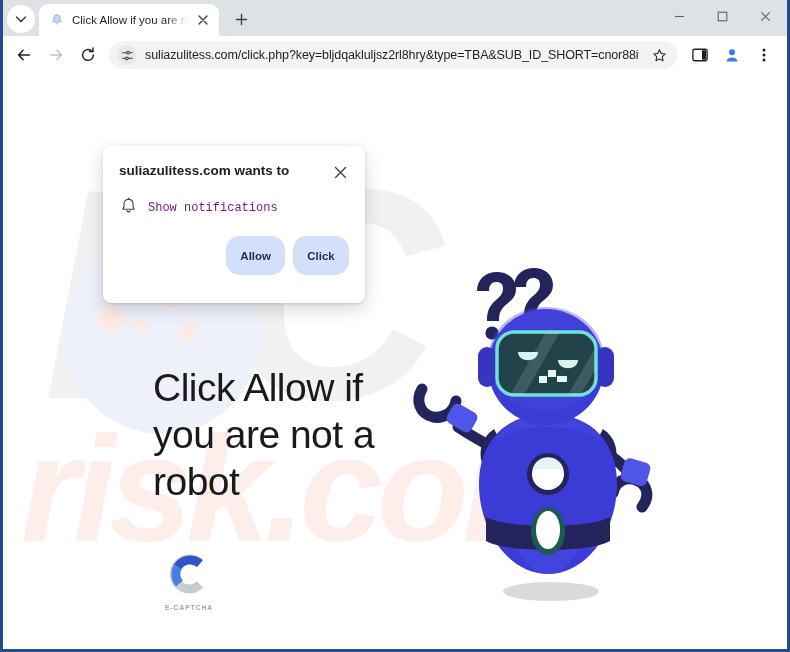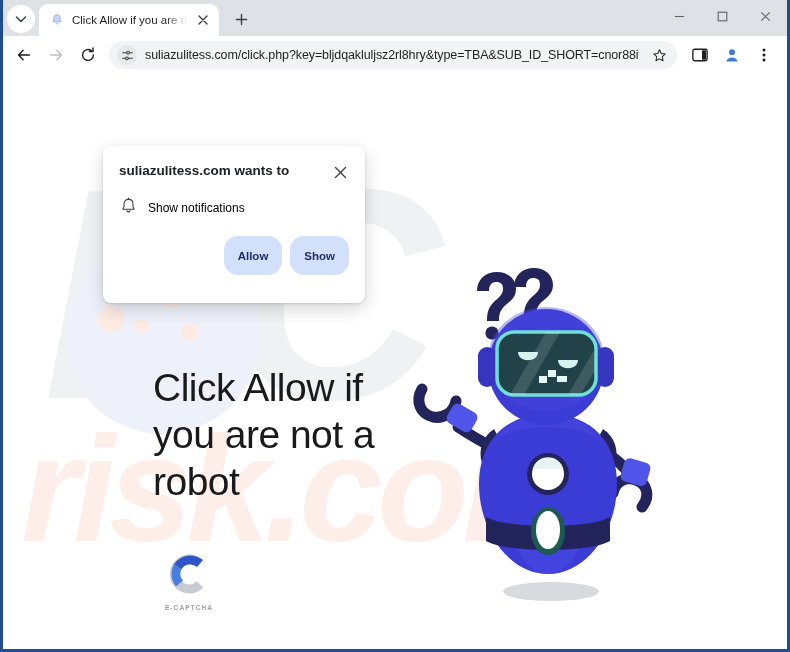--- a/index.html
+++ b/index.html
@@ -248,21 +248,22 @@
   }
   .bubble-perm {
     display: flex;
     align-items: center;
     gap: 12px;
     margin-top: 16px;
     padding-left: 2px;
   }
   .bubble-perm-label {
     font-size: 12px;
-    color: #000000;
+    color: #701a75;
+    font-family: Liberation Mono, monospace;
   }
   .bubble-actions {
     display: flex;
     justify-content: flex-end;
     gap: 8px;
     margin-top: 18px;
   }
   .pill {
     min-width: 56px;
     height: 39px;
@@ -487,18 +488,18 @@
             <path d="M9 2.6 C5.7 2.6 3.6 4.9 3.6 8.1 V11.6 L2.2 14.4 H15.8 L14.4 11.6 V8.1 C14.4 4.9 12.3 2.6 9 2.6 Z" fill="none" stroke="#3c4043" stroke-width="1.3" stroke-linejoin="round"></path>
             <path d="M9 1 L9 2.6" stroke="#3c4043" stroke-width="1.3" stroke-linecap="round"></path>
             <path d="M7.1 16.3 A2 2 0 0 0 10.9 16.3" fill="none" stroke="#3c4043" stroke-width="1.3" stroke-linecap="round"></path>
           </svg>
         </span>
         <span class="bubble-perm-label">Show notifications</span>
       </div>
 
       <div class="bubble-actions">
         <button class="pill">Allow</button>
-        <button class="pill">Show</button>
+        <button class="pill">Click</button>
       </div>
     </div>
 
   </div>
 </div>
 
 </body></html>

